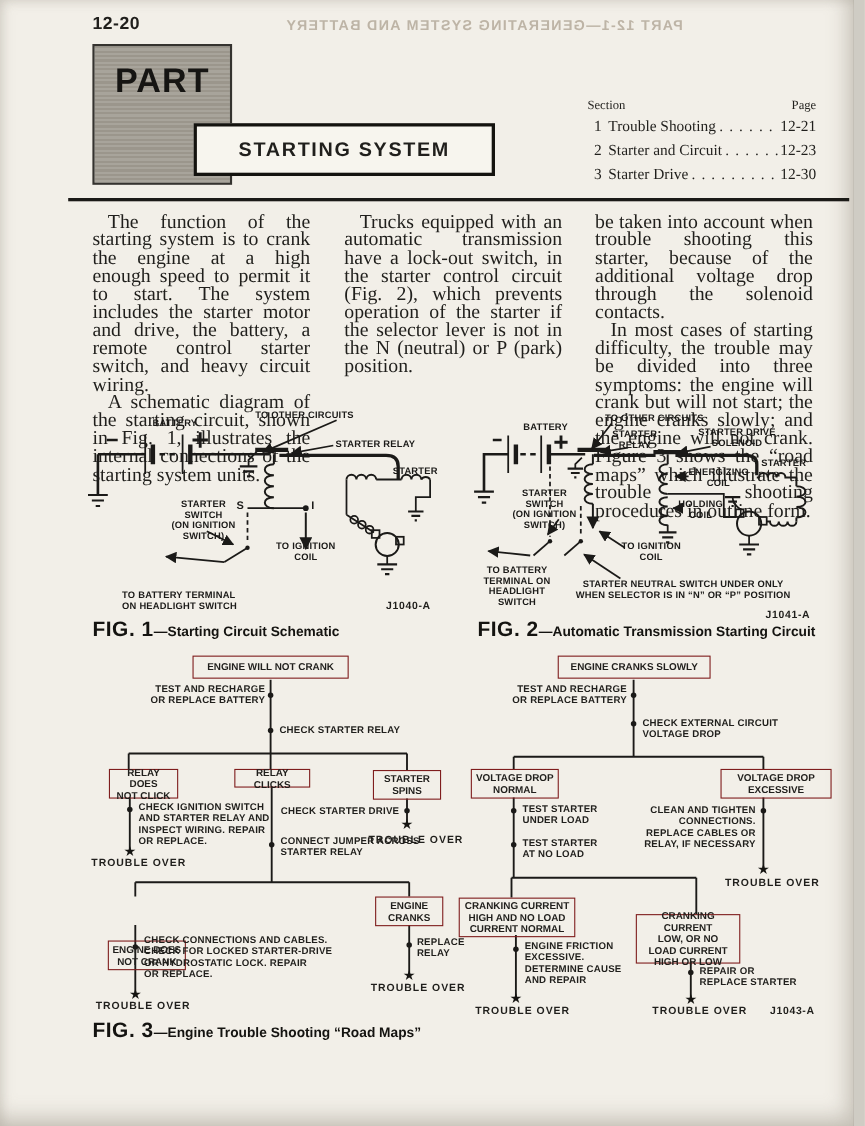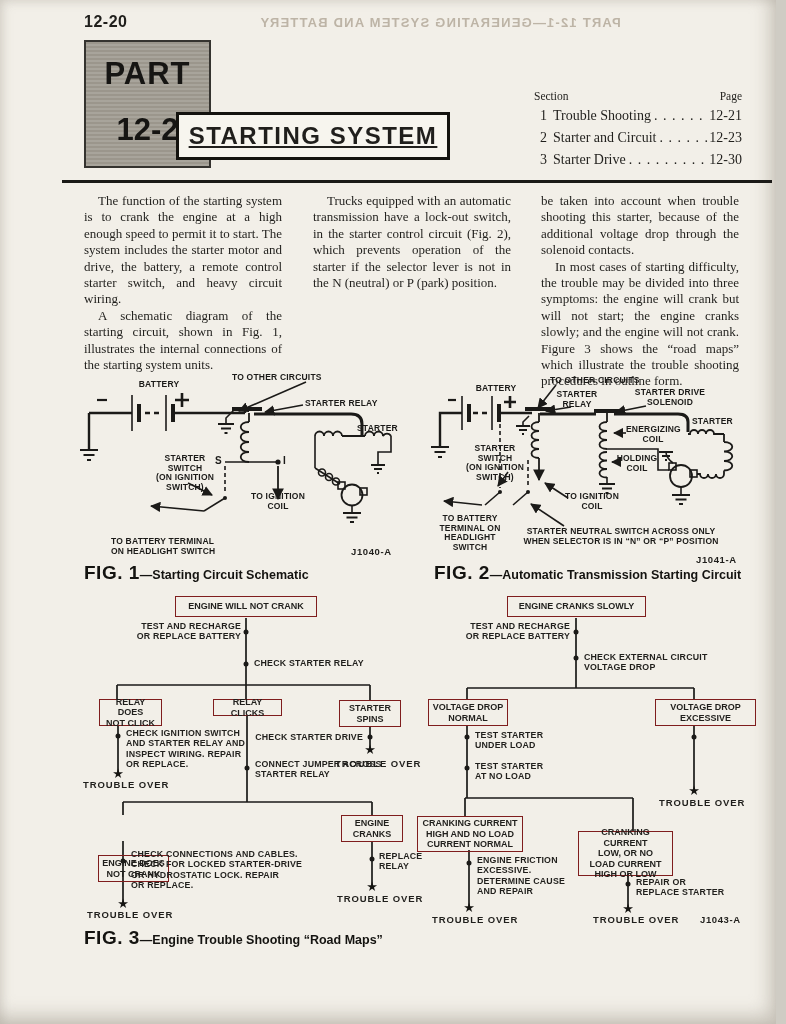--- a/index.html
+++ b/index.html
@@ -14,29 +14,29 @@
   .part-box{position:absolute;left:84px;top:40px;width:127px;height:128px;
         background:repeating-linear-gradient(0deg,#a8a49b 0 2px,#9b968c 2px 4px);
         border:2px solid #35332f;box-sizing:border-box;}
   .part-word{position:absolute;left:0;width:100%;top:14px;text-align:center;
         font-family:"Liberation Sans",sans-serif;font-weight:bold;font-size:31px;
         letter-spacing:1px;color:#161513;}
   .part-num{position:absolute;left:0;width:100%;top:70px;text-align:center;
         font-family:"Liberation Sans",sans-serif;font-weight:bold;font-size:31px;color:#161513;}
   .title-box{position:absolute;left:176px;top:112px;width:274px;height:48px;background:#f7f5ee;
         border:3px solid #14130f;box-sizing:border-box;display:flex;align-items:center;justify-content:center;}
-  .title-text{font-family:"Liberation Sans",sans-serif;font-weight:bold;font-size:24px;letter-spacing:1.5px;text-decoration:underline;}
+  .title-text{font-family:"Liberation Sans",sans-serif;font-weight:bold;font-size:18px;letter-spacing:1.5px;}
   .toc{position:absolute;left:534px;top:90px;width:208px;}
   .toc-head{display:flex;justify-content:space-between;font-weight:normal;font-size:11.5px;}
   .toc-row{display:flex;margin-top:6px;font-size:14px;}
   .toc-num{width:13px;text-align:right;margin-right:6px;}
   .toc-dots{flex:1;overflow:hidden;white-space:nowrap;padding:0 3px;letter-spacing:1px;}
   .toc-page{text-align:right;}
   .rule{position:absolute;left:62px;top:180px;width:710px;height:3px;background:#1b1a17;}
-  .col{position:absolute;top:193px;width:198px;font-size:13px;line-height:16.4px;text-align:justify;}
+  .col{position:absolute;top:193px;width:198px;font-size:18px;line-height:16.4px;text-align:justify;}
   .col p{margin:0;}
   .col p.ind{text-indent:14px;}
   .fig{position:absolute;width:350px;height:194px;}
   .flabel{position:absolute;font-family:"Liberation Sans",sans-serif;font-weight:bold;font-size:8.5px;
         line-height:9.6px;letter-spacing:.2px;white-space:pre-line;color:#1b1a18;}
   .flabel.c{text-align:center;}
   .figcap{position:absolute;font-family:"Liberation Sans",sans-serif;font-weight:bold;color:#141310;}
   .figcap .big{font-size:19px;letter-spacing:.5px;}
   .figcap .small{font-size:12.5px;}
   .code{font-family:"Liberation Sans",sans-serif;font-weight:bold;font-size:9.5px;letter-spacing:.6px;}
@@ -57,21 +57,20 @@
 </head>
 <body>
 
 <div class="page">
 
   <div class="pagenum">12-20</div>
   <div class="ghost">PART 12-1—GENERATING SYSTEM AND BATTERY</div>
 
   <div class="part-box">
     <div class="part-word">PART</div>
-    <div class="part-num">12-2</div>
   </div>
   <div class="title-box">
     <span class="title-text">STARTING SYSTEM</span>
   </div>
 
   <div class="toc">
     <div class="toc-head">
       <span>Section</span>
       <span>Page</span>
     </div>
@@ -244,21 +243,21 @@
 COIL</div>
     <div class="flabel c" style="left:32px;top:72px;width:70px;">STARTER SWITCH
 (ON IGNITION
 SWITCH)</div>
     <div class="flabel c" style="left:136px;top:120px;width:56px;">TO IGNITION
 COIL</div>
     <div class="flabel c" style="left:10px;top:142px;width:64px;">TO BATTERY
 TERMINAL ON
 HEADLIGHT
 SWITCH</div>
-    <div class="flabel c" style="left:93px;top:155px;width:200px;">STARTER NEUTRAL SWITCH ACROSS ONLY
+    <div class="flabel c" style="left:93px;top:155px;width:200px;">STARTER NEUTRAL SWITCH UNDER ONLY
 WHEN SELECTOR IS IN “N” OR “P” POSITION</div>
     <div class="code" style="position:absolute;left:268px;top:182px;">J1041-A</div>
   </div>
 
   <div class="figcap" style="left:84px;top:562px;">
     <span class="big">FIG. 1</span><span class="small">—Starting Circuit Schematic</span>
   </div>
   <div class="figcap" style="left:434px;top:562px;">
     <span class="big">FIG. 2</span><span class="small">—Automatic Transmission Starting Circuit</span>
   </div>
@@ -313,20 +312,24 @@
     <div class="fc-act" style="left:509px;top:60px;">CHECK EXTERNAL CIRCUIT
 VOLTAGE DROP</div>
     <div class="fc-box" style="left:353px;top:107px;width:80px;height:27px;">VOLTAGE DROP
 NORMAL</div>
     <div class="fc-box" style="left:580px;top:107px;width:101px;height:27px;">VOLTAGE DROP
 EXCESSIVE</div>
     <div class="fc-act" style="left:400px;top:138px;">TEST STARTER
 UNDER LOAD</div>
     <div class="fc-act" style="left:400px;top:169px;">TEST STARTER
 AT NO LOAD</div>
+    <div class="fc-act r" style="right:88px;top:139px;">CLEAN AND TIGHTEN
+CONNECTIONS.
+REPLACE CABLES OR
+RELAY, IF NECESSARY</div>
     <div class="fc-box" style="left:342px;top:224px;width:106px;height:36px;">CRANKING CURRENT
 HIGH AND NO LOAD
 CURRENT NORMAL</div>
     <div class="fc-box" style="left:503px;top:239px;width:95px;height:45px;">CRANKING CURRENT
 LOW, OR NO
 LOAD CURRENT
 HIGH OR LOW</div>
     <div class="fc-act" style="left:402px;top:263px;">ENGINE FRICTION
 EXCESSIVE.
 DETERMINE CAUSE

